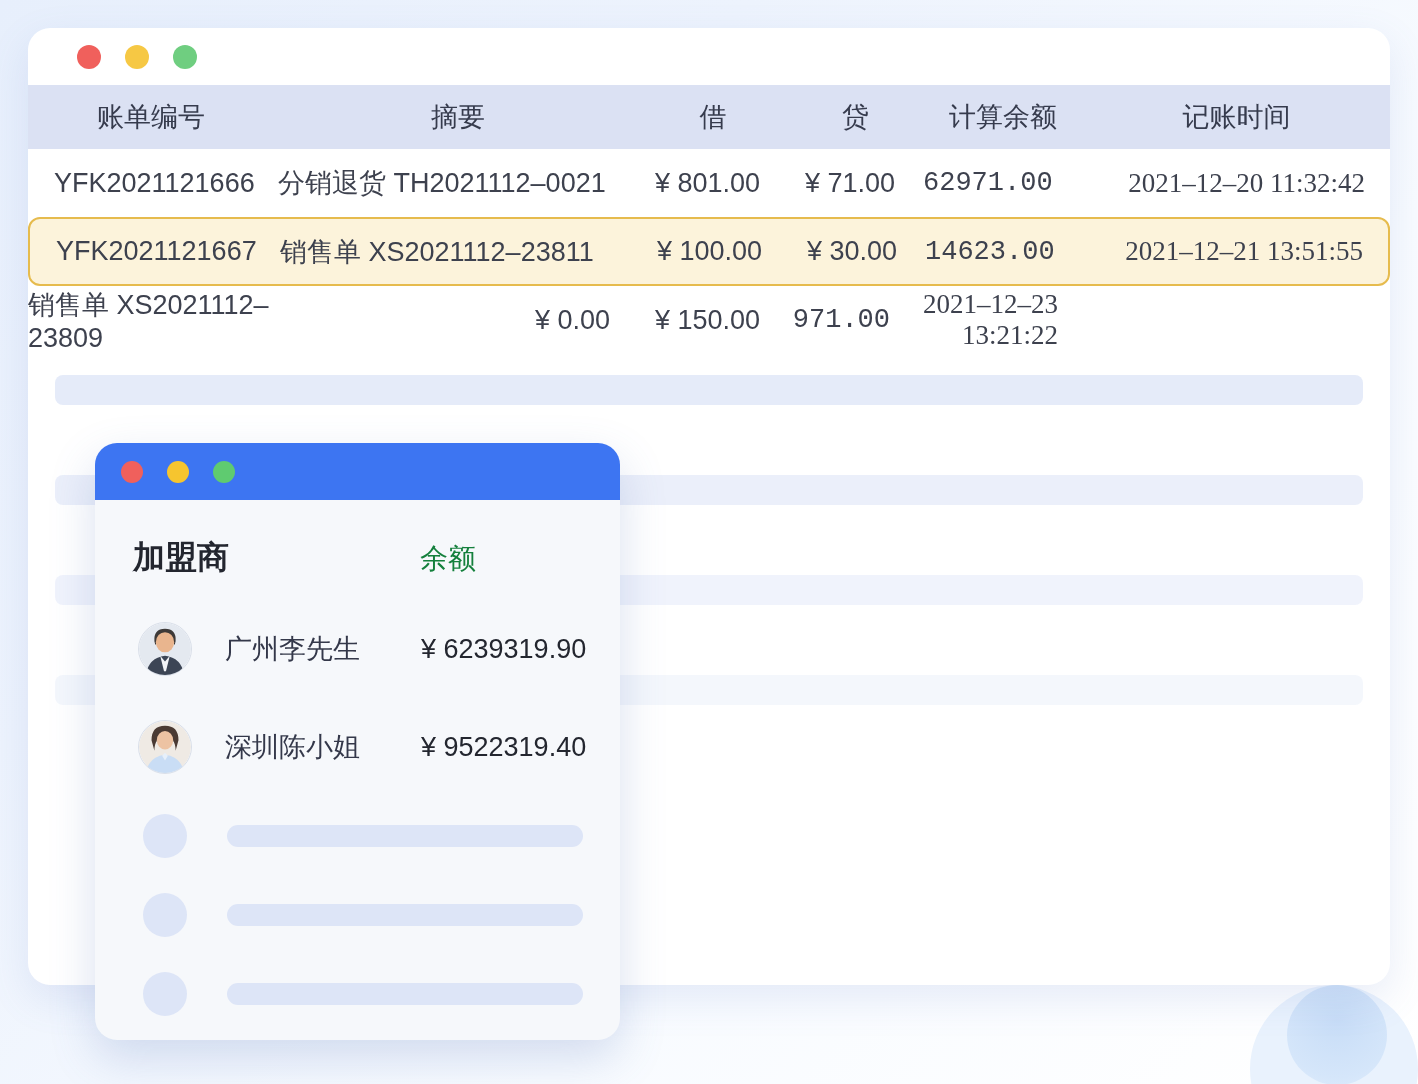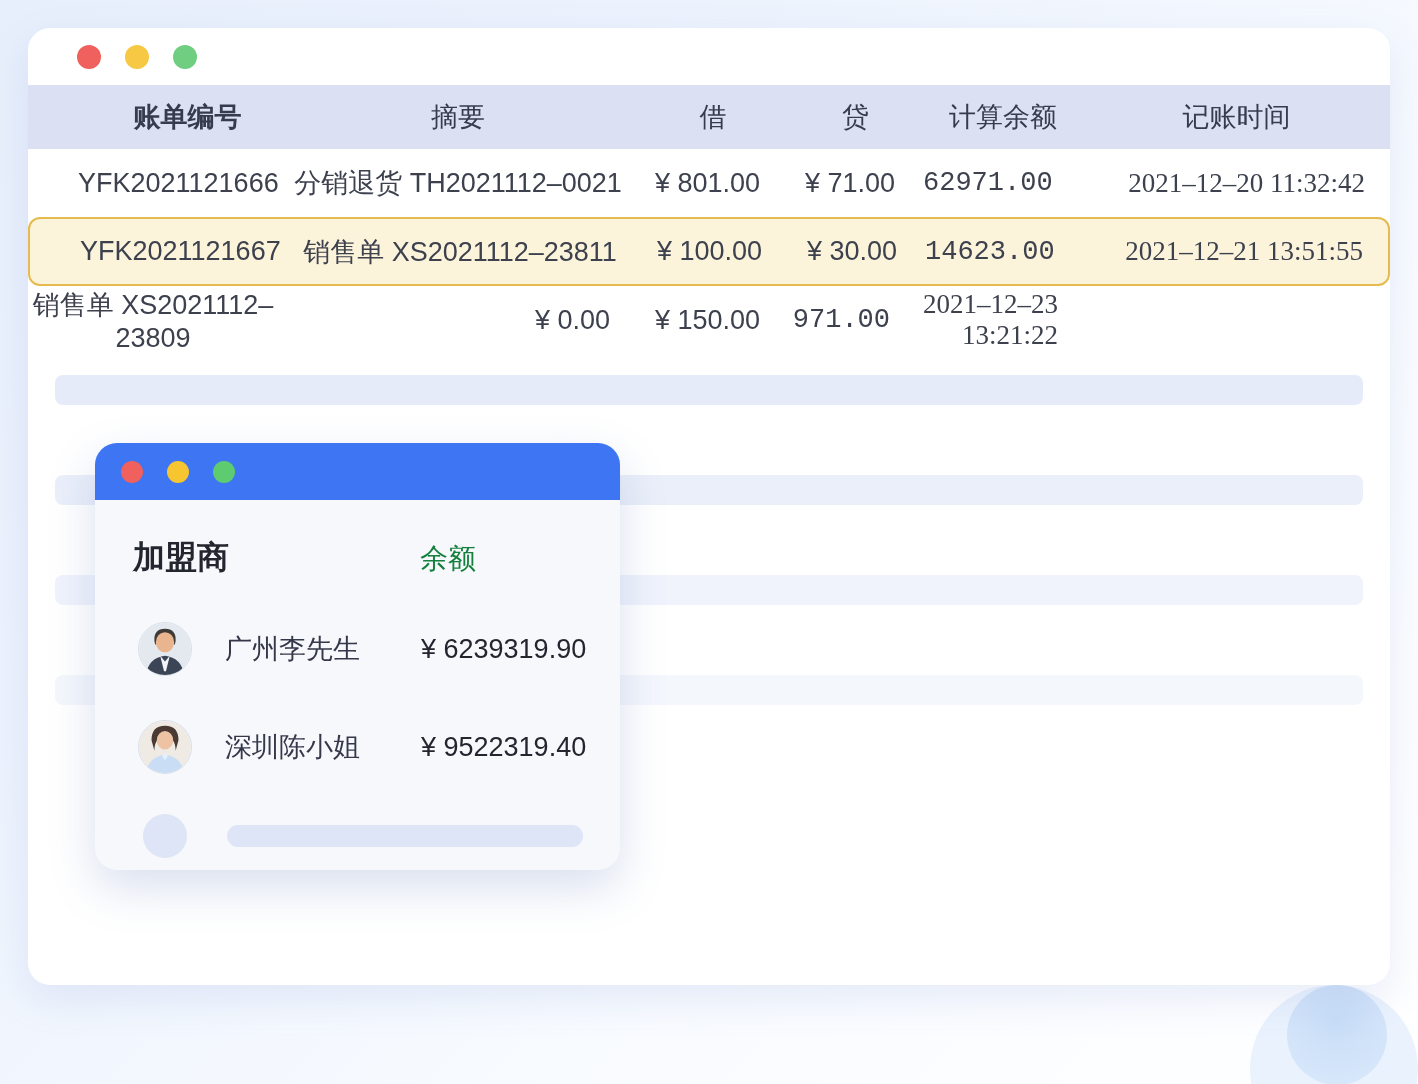--- a/index.html
+++ b/index.html
@@ -40,57 +40,57 @@
   .dot-red    { background: #F0605C; }
   .dot-yellow { background: #F6C844; }
   .dot-green  { background: #6FCE80; }
 
   .table-header {
     height: 64px; background: #DBE1F3;
     display: grid; grid-template-columns: 250px 360px 150px 135px 160px 1fr;
     align-items: center;
     font-size: 27px; color: #363B4D; font-weight: 500;
   }
-  .th-bill    { padding-left: 69px; text-align: center; font-weight: bold; }
+  .th-bill    { padding-left: 69px; text-align: left; }
   .th-center  { text-align: center; }
 
   .table-row {
     height: 68px;
     display: grid; grid-template-columns: 250px 360px 150px 135px 160px 1fr;
     align-items: center;
     font-size: 27px; color: #3D414E;
     cursor: pointer;
   }
   .table-row.highlighted {
     background: #FCF3DB;
     border: 2px solid #E6BB4D;
     border-radius: 12px;
     height: 69px;
   }
-  .td-bill    { padding-left: 26px; text-align: left; margin-left: 24px; }
-  .td-summary { text-align: center; }
+  .td-bill    { padding-left: 26px; text-align: left; }
+  .td-summary { text-align: left; }
   .td-debit   { text-align: right; padding-right: 28px; }
   .td-credit  { text-align: right; padding-right: 28px; }
   .td-balance { text-align: right; padding-right: 33px; font-family: Liberation Mono, monospace; }
   .td-time    { text-align: right; padding-right: 25px; font-family: Liberation Serif, serif; }
 
   
   .sk-bar {
     position: absolute; left: 27px; width: 1308px; height: 30px;
     border-radius: 8px; background: #E5EBF9;
   }
   .sk1 { top: 347px; opacity: 1; }
   .sk2 { top: 447px; opacity: 0.78; }
   .sk3 { top: 547px; opacity: 0.58; }
   .sk4 { top: 647px; opacity: 0.42; }
 
   
   .popup {
     position: absolute; left: 95px; top: 443px;
-    width: 525px; height: 427px;
+    width: 525px; height: 597px;
     background: #F6F8FB; border-radius: 22px;
     box-shadow: 0 18px 46px rgba(84,112,180,0.22);
     z-index: 5; overflow: hidden;
   }
   .popup-titlebar {
     height: 57px; background: #3D75F2;
     display: flex; align-items: center;
     padding-left: 26px; gap: 24px;
   }
   .pdot { width: 22px; height: 22px; border-radius: 50%; display: inline-block; cursor: pointer; }

